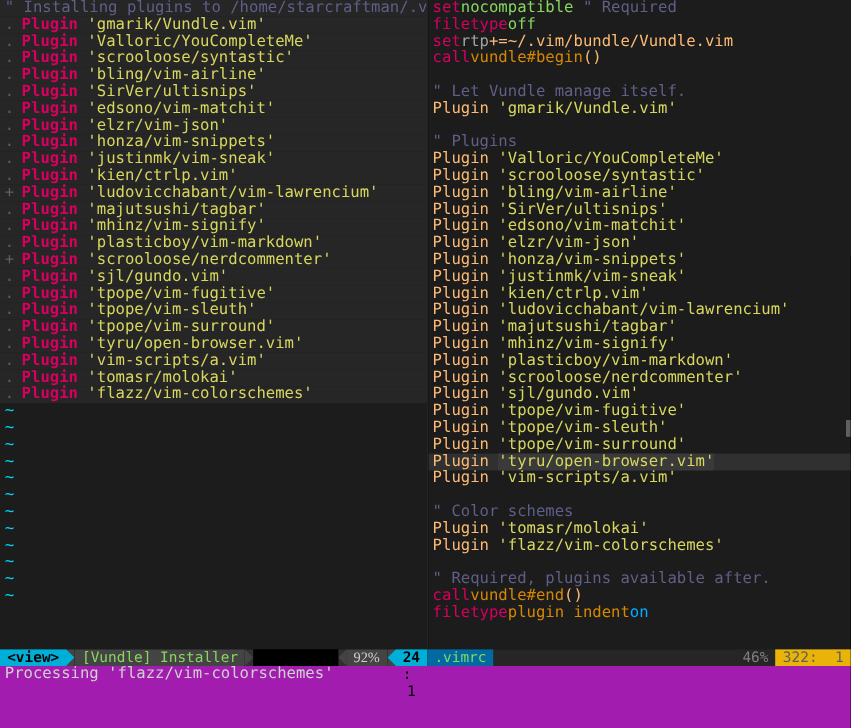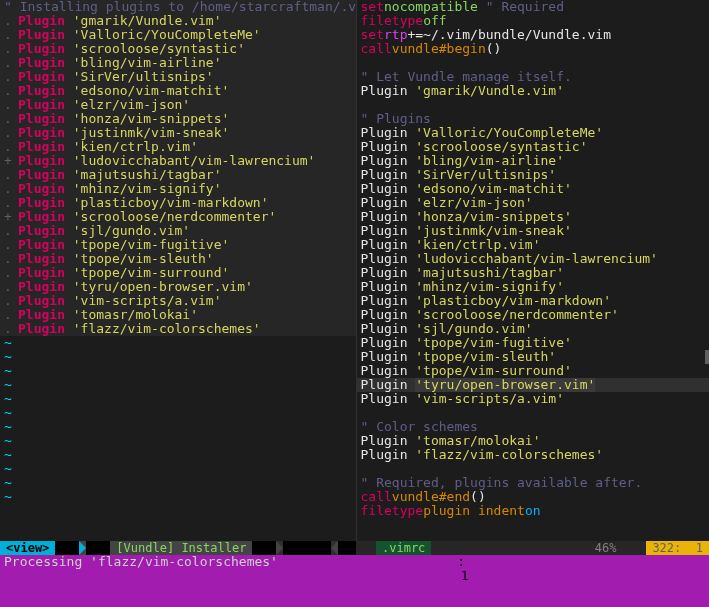--- a/index.html
+++ b/index.html
@@ -40,54 +40,53 @@
     height: 14px;
     white-space: pre;
     padding-left: 4px;
   }
   .gut {
     width: 14px;
     display: inline-block;
     color: #5f5f5f;
     flex: 0 0 14px;
   }
-  .c-aqua { color: #d946ef; }
+  .c-aqua { color: #a3a3a3; }
   .c-green { color: #87d75f; }
   .c-yellow { color: #d7d75f; }
   .c-orange { color: #d78700; }
   .c-red-b { color: #d7005f; font-weight: bold; }
   .c-red { color: #d7005f; }
   .c-pink { color: #ff5fd7; font-weight: bold; }
   .c-gray { color: #5f5f87; }
   .c-blue { color: #00afff; }
-  .c-white { color: #e5e5e5; }
+  .c-white { color: #fdba74; }
   .tilde { color: #00d7ff; }
   .bg-dark { background: #262626; }
   .bg-hl { background: #303030; }
   .sel-string { background: #3a3a3a; color: #d7d75f; }
   .status-row {
     display: flex;
     height: 14px;
     font-size: 12px;
     white-space: pre;
     align-items: flex-start;
-    gap: 24px;
   }
   .seg {
     display: inline-flex;
     align-items: center;
     height: 14px;
     padding: 0 6px;
   }
   .seg-mode { background: #00afd7; color: #000; font-weight: bold; }
   .seg-file-l { background: #444444; color: #87d75f; }
   .seg-pct { background: #444444; color: #d0d0d0; font-family: Liberation Serif, serif; }
   .seg-pos { background: #00afd7; color: #000; flex-direction: column; }
   .seg-pos-nc { background: #eab308; color: #5f5f5f; }
-  .seg-file-r { background: #14532d; color: #87d75f; margin-left: 20px; }
+  .seg-file-r { background: #0369a1; color: #87d75f; }
   .sep-r { display:inline-block; width:0; height:0; border-top:7px solid transparent; border-bottom:7px solid transparent; }
   .sep-l { display:inline-block; width:0; height:0; border-top:7px solid transparent; border-bottom:7px solid transparent; }
   .filler { flex: 1; background: #303030; }
   .filler-l { flex: 1; background: #303030; }
   .cmdline {
     height: 52px;
     background: #a21caf;
     color: #d0d0d0;
     padding: 0 4px;
     white-space: pre;

